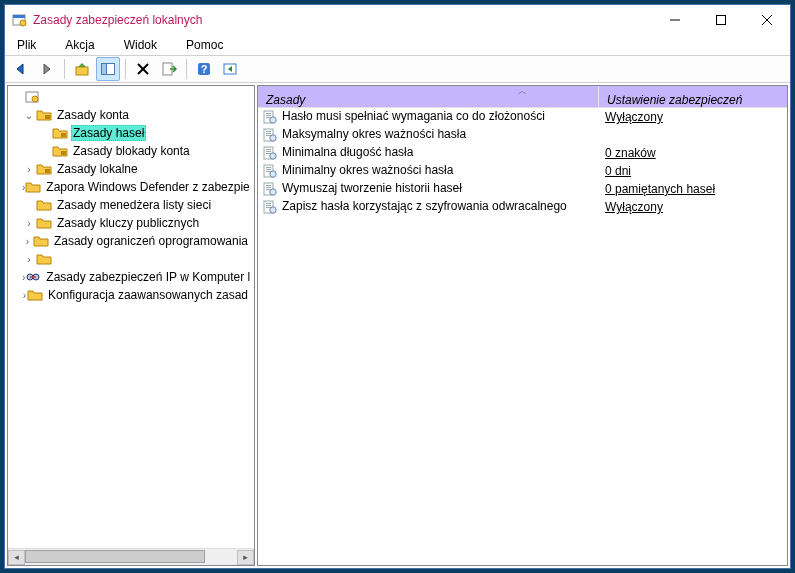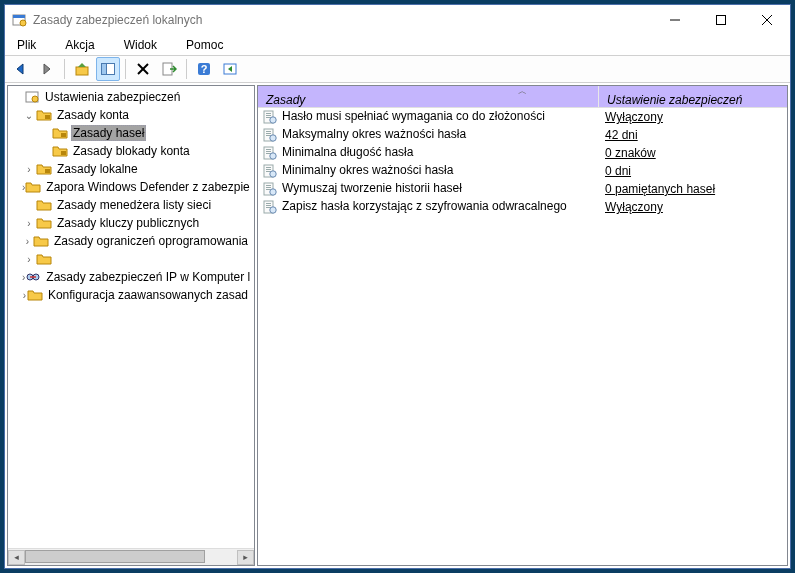--- a/index.html
+++ b/index.html
@@ -25,21 +25,21 @@
     height: 30px;
     display: flex;
     align-items: center;
     background: #fff;
     padding-left: 6px;
   }
   .titlebar .app-icon {
     width: 16px; height:16px; margin-right:6px;
     display:inline-flex;align-items:center;justify-content:center;
   }
-  .titlebar .title { flex:1; color:#737373; font-size:12px; }
+  .titlebar .title { flex:1; color:#be185d; font-size:12px; }
   .winbtns { display:flex; }
   .winbtn {
     width:46px; height:30px; display:flex; align-items:center; justify-content:center;
     color:#000; font-family:Arial;
   }
   .menubar {
     height:20px; display:flex; align-items:center; gap:13px;
     padding: 0 4px;
   }
   .menuitem { padding: 1px 8px; cursor:default; }
@@ -68,21 +68,21 @@
   .tree-item {
     display:flex; align-items:center; height:18px; white-space:nowrap;
     padding-right:4px;
   }
   .tree-toggle {
     width:14px; text-align:center; color:#666; font-size:10px;
     display:inline-block; cursor:default;
   }
   .tree-icon { width:16px; height:16px; display:inline-flex; align-items:center; justify-content:center; margin-right:3px;}
   .tree-label { padding:0 2px; }
-  .tree-label.selected { background:#a3a3a3; border:1px dotted #99a; padding:0 1px;}
+  .tree-label.selected { background:#5eead4; border:1px dotted #99a; padding:0 1px;}
   .list-header {
     display:flex; height:22px; border-bottom:1px solid #e0e0e0;
     font-weight:normal; align-items:center;
     position:relative;
   }
   .col-h {
     padding:0 8px; height:100%; display:flex; align-items:flex-end;
     border-right:1px solid #e8e8e8; background:#c4b5fd;font-style:italic;
   }
   .sort-caret {
@@ -202,21 +202,20 @@
 
     <div class="tree-pane">
       <div class="tree-item" style="padding-left:2px;">
         <span class="tree-toggle"></span>
         <span class="tree-icon">
             <svg width="16" height="16">
               <rect x="2" y="3" width="12" height="10" fill="#fff" stroke="#888"></rect>
               <circle cx="11" cy="10" r="3" fill="#f7c948" stroke="#b8860b"></circle>
             </svg>
           </span>
-        <span class="tree-label">Ustawienia zabezpieczeń</span>
       </div>
       <div class="tree-item" style="padding-left:14px;">
         <span class="tree-toggle">⌄</span>
         <span class="tree-icon">
             <svg width="16" height="16">
               <path d="M1 4 L6 4 L7 6 L15 6 L15 13 L1 13 Z" fill="#f7c948" stroke="#b8860b"></path>
               <rect x="9" y="8" width="5" height="4" fill="#b8860b"></rect>
             </svg>
           </span>
         <span class="tree-label">Zasady konta</span>
@@ -357,21 +356,20 @@
                 <svg width="16" height="16">
                   <rect x="2" y="2" width="9" height="12" fill="#fafafa" stroke="#9aa"></rect>
                   <rect x="4" y="4" width="5" height="1" fill="#9aa"></rect>
                   <rect x="4" y="6" width="5" height="1" fill="#9aa"></rect>
                   <rect x="4" y="8" width="5" height="1" fill="#9aa"></rect>
                   <circle cx="11" cy="11" r="3.2" fill="#d8e8f8" stroke="#6a8ab0"></circle>
                 </svg>
               </span>
               <span>Maksymalny okres ważności hasła</span>
             </div>
-            <div class="cell-val">42 dni</div>
           </div>
           <div class="list-row">
             <div class="cell-name">
               <span class="pol-icon">
                 <svg width="16" height="16">
                   <rect x="2" y="2" width="9" height="12" fill="#fafafa" stroke="#9aa"></rect>
                   <rect x="4" y="4" width="5" height="1" fill="#9aa"></rect>
                   <rect x="4" y="6" width="5" height="1" fill="#9aa"></rect>
                   <rect x="4" y="8" width="5" height="1" fill="#9aa"></rect>
                   <circle cx="11" cy="11" r="3.2" fill="#d8e8f8" stroke="#6a8ab0"></circle>

